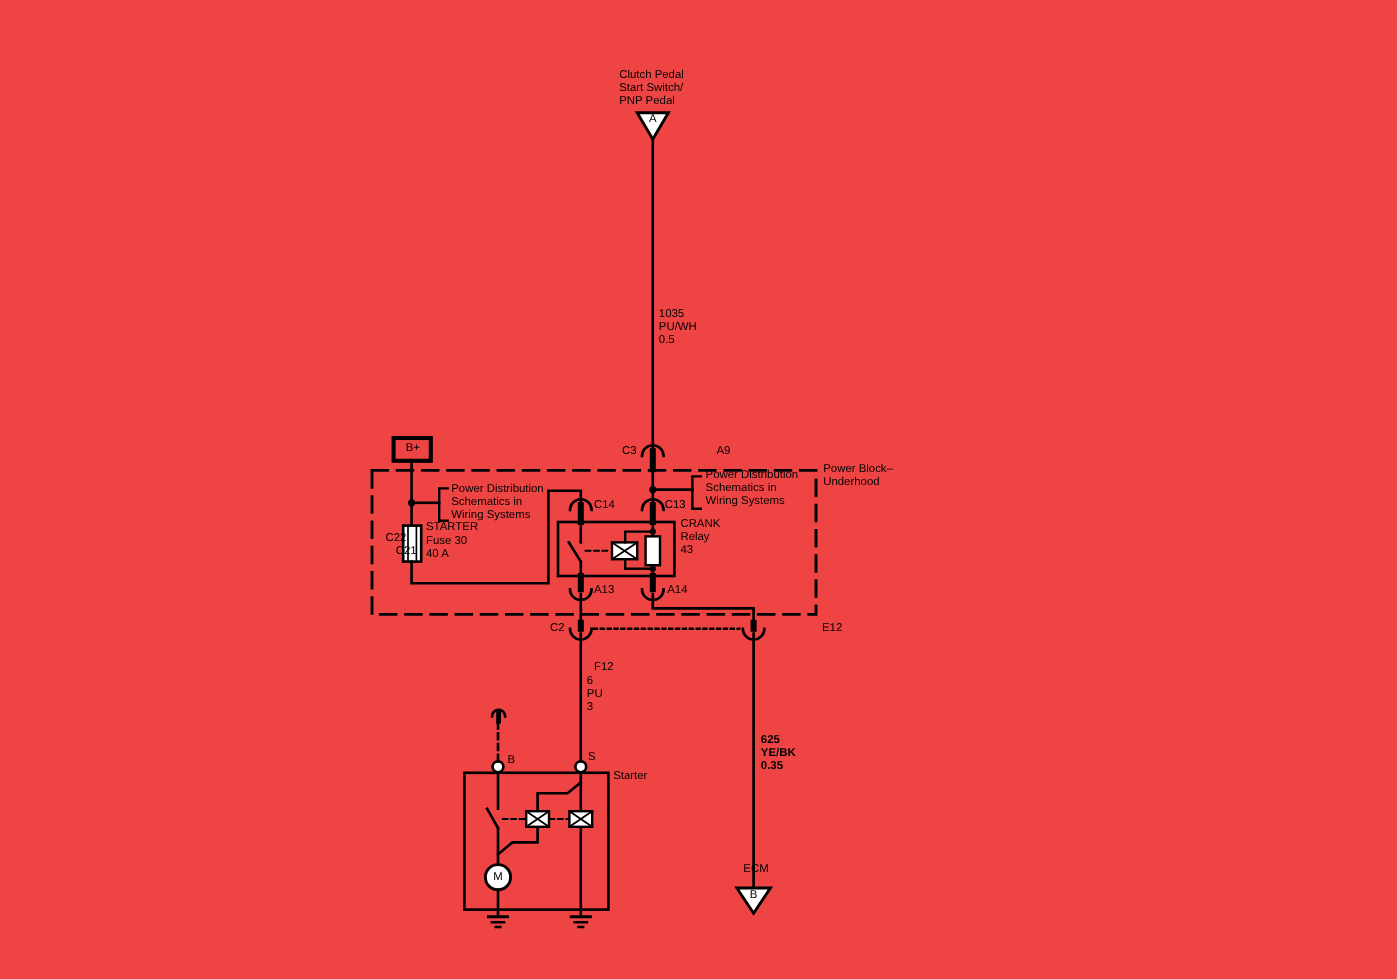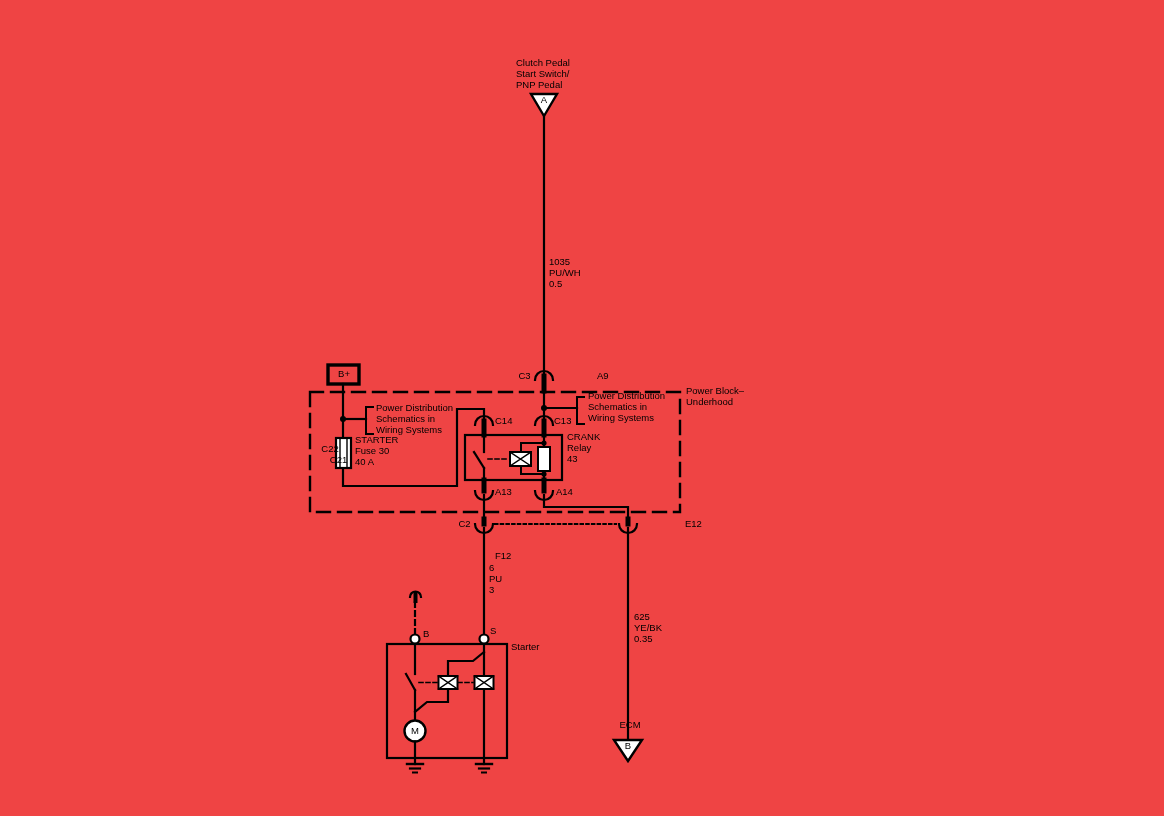--- a/index.html
+++ b/index.html
@@ -213,21 +213,21 @@
   <div class="lbl ralign" style="left:455px;top:519px;width:19px;">C2</div>
   <div class="lbl" style="left:495px;top:551px;">F12</div>
   <div class="lbl" style="left:641px;top:519px;margin-left:44px;">E12</div>
 
   <div class="lbl" style="left:489px;top:563px;">
     <span>6</span>
     <span>PU</span>
     <span>3</span>
   </div>
 
-  <div class="lbl" style="left:634px;top:612px;">
+  <div class="lbl" style="left:634px;top:612px;font-weight:bold;">
     <span>625</span>
     <span>YE/BK</span>
     <span>0.35</span>
   </div>
 
   <div class="lbl" style="left:423px;top:629px;">B</div>
   <div class="lbl" style="left:490px;top:626px;">S</div>
   <div class="lbl" style="left:511px;top:642px;">Starter</div>
   <div class="lbl cx" style="left:415px;top:726px;">M</div>
 

